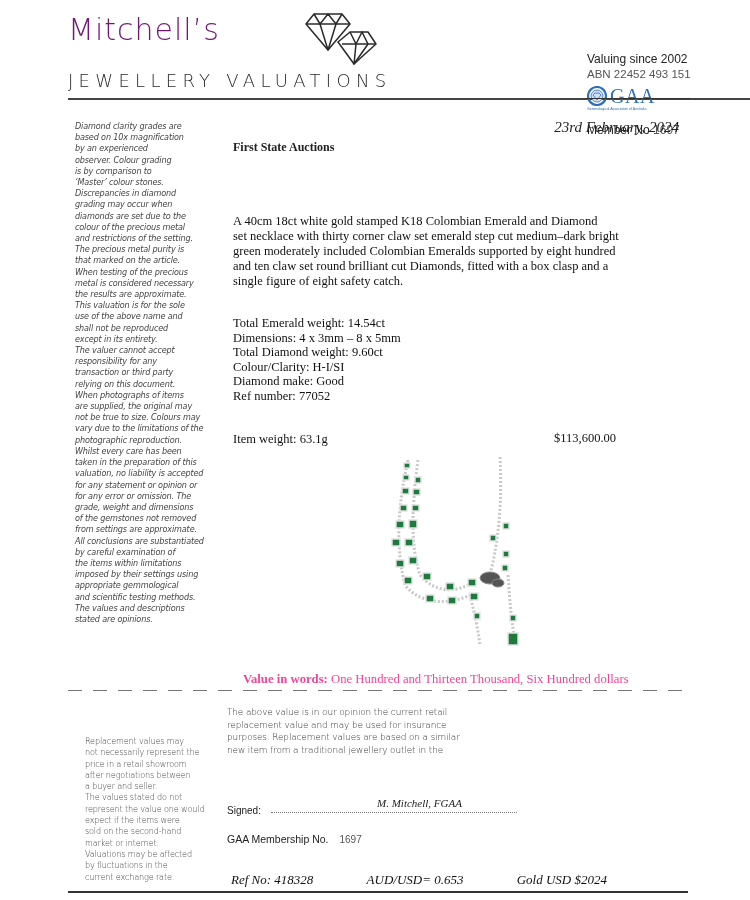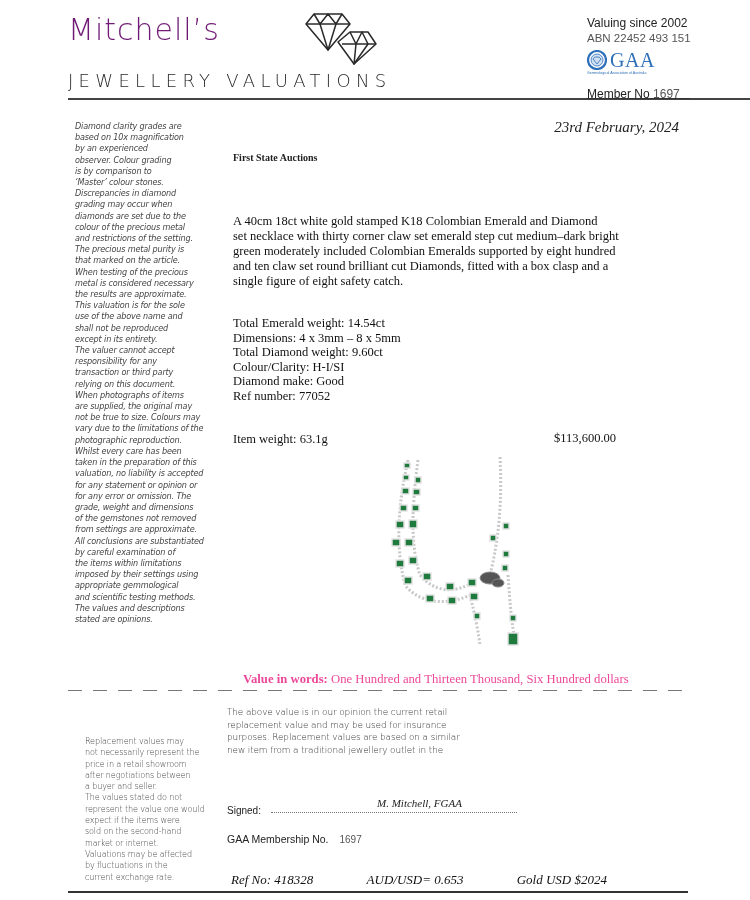--- a/index.html
+++ b/index.html
@@ -14,21 +14,21 @@
     }
     .logo-sub {
       position: absolute; left: 68px; top: 70px;
       font-family: "DejaVu Sans", sans-serif; font-weight: 300;
       font-size: 18px; letter-spacing: 5.3px; color: #2a2a2a;
     }
     .diamond-logo { position: absolute; left: 302px; top: 12px; width: 76px; height: 54px; }
     .header-rule { position: absolute; left: 68px; top: 98px; width: 682px; height: 2px; background: #444; }
 
     .hdr-right { position: absolute; left: 587px; top: 16px; width: 140px; }
-    .hdr-right .since { font-size: 12px; color: #222; line-height: 15px; }
+    .hdr-right .since { font-size: 12px; color: #222; line-height: 15px; margin-top: 36px; }
     .hdr-right .abn { font-size: 11.5px; color: #555; line-height: 14px; }
     .gaa-row { display: flex; align-items: center; margin-top: 5px; height: 20px; }
     .gaa-row .gaa-text { font-family: "Liberation Serif", serif; font-size: 20px; color: #2d6fb8; margin-left: 3px; letter-spacing: 0.5px; }
     .gaa-small { font-size: 3.5px; color: #2d6fb8; margin-top: 1px; white-space: nowrap; }
     .hdr-right .member { font-size: 12px; color: #222; margin-top: 12px; }
     .hdr-right .member .num { color: #555; }
     .member-rule { position: absolute; left: 586px; top: 98px; width: 104px; height: 1px; background: #333; }
 
     .disclaimer {
       position: absolute; left: 75px; top: 121px; width: 150px;
@@ -36,22 +36,22 @@
       font-size: 8.1px; line-height: 11.2px; color: #444; letter-spacing: -0.15px; font-style: italic;
     }
     .disclaimer div { white-space: nowrap; }
 
     .date {
       position: absolute; right: 71px; top: 119px;
       font-family: "Liberation Serif", serif; font-style: italic;
       font-size: 15px; color: #222;
     }
     .client {
-      position: absolute; left: 233px; top: 152px;
-      font-family: "Liberation Serif", serif; font-weight: bold; font-size: 10px;
+      position: absolute; left: 233px; top: 140px;
+      font-family: "Liberation Serif", serif; font-weight: bold; font-size: 12px;
     }
     .description {
       position: absolute; left: 233px; top: 214px; width: 450px;
       font-family: "Liberation Serif", serif; font-size: 12.5px; line-height: 15px; color: #111;
     }
     .description div { white-space: nowrap; }
     .specs {
       position: absolute; left: 233px; top: 316px;
       font-family: "Liberation Serif", serif; font-size: 12.5px; line-height: 14.5px; color: #111;
     }

